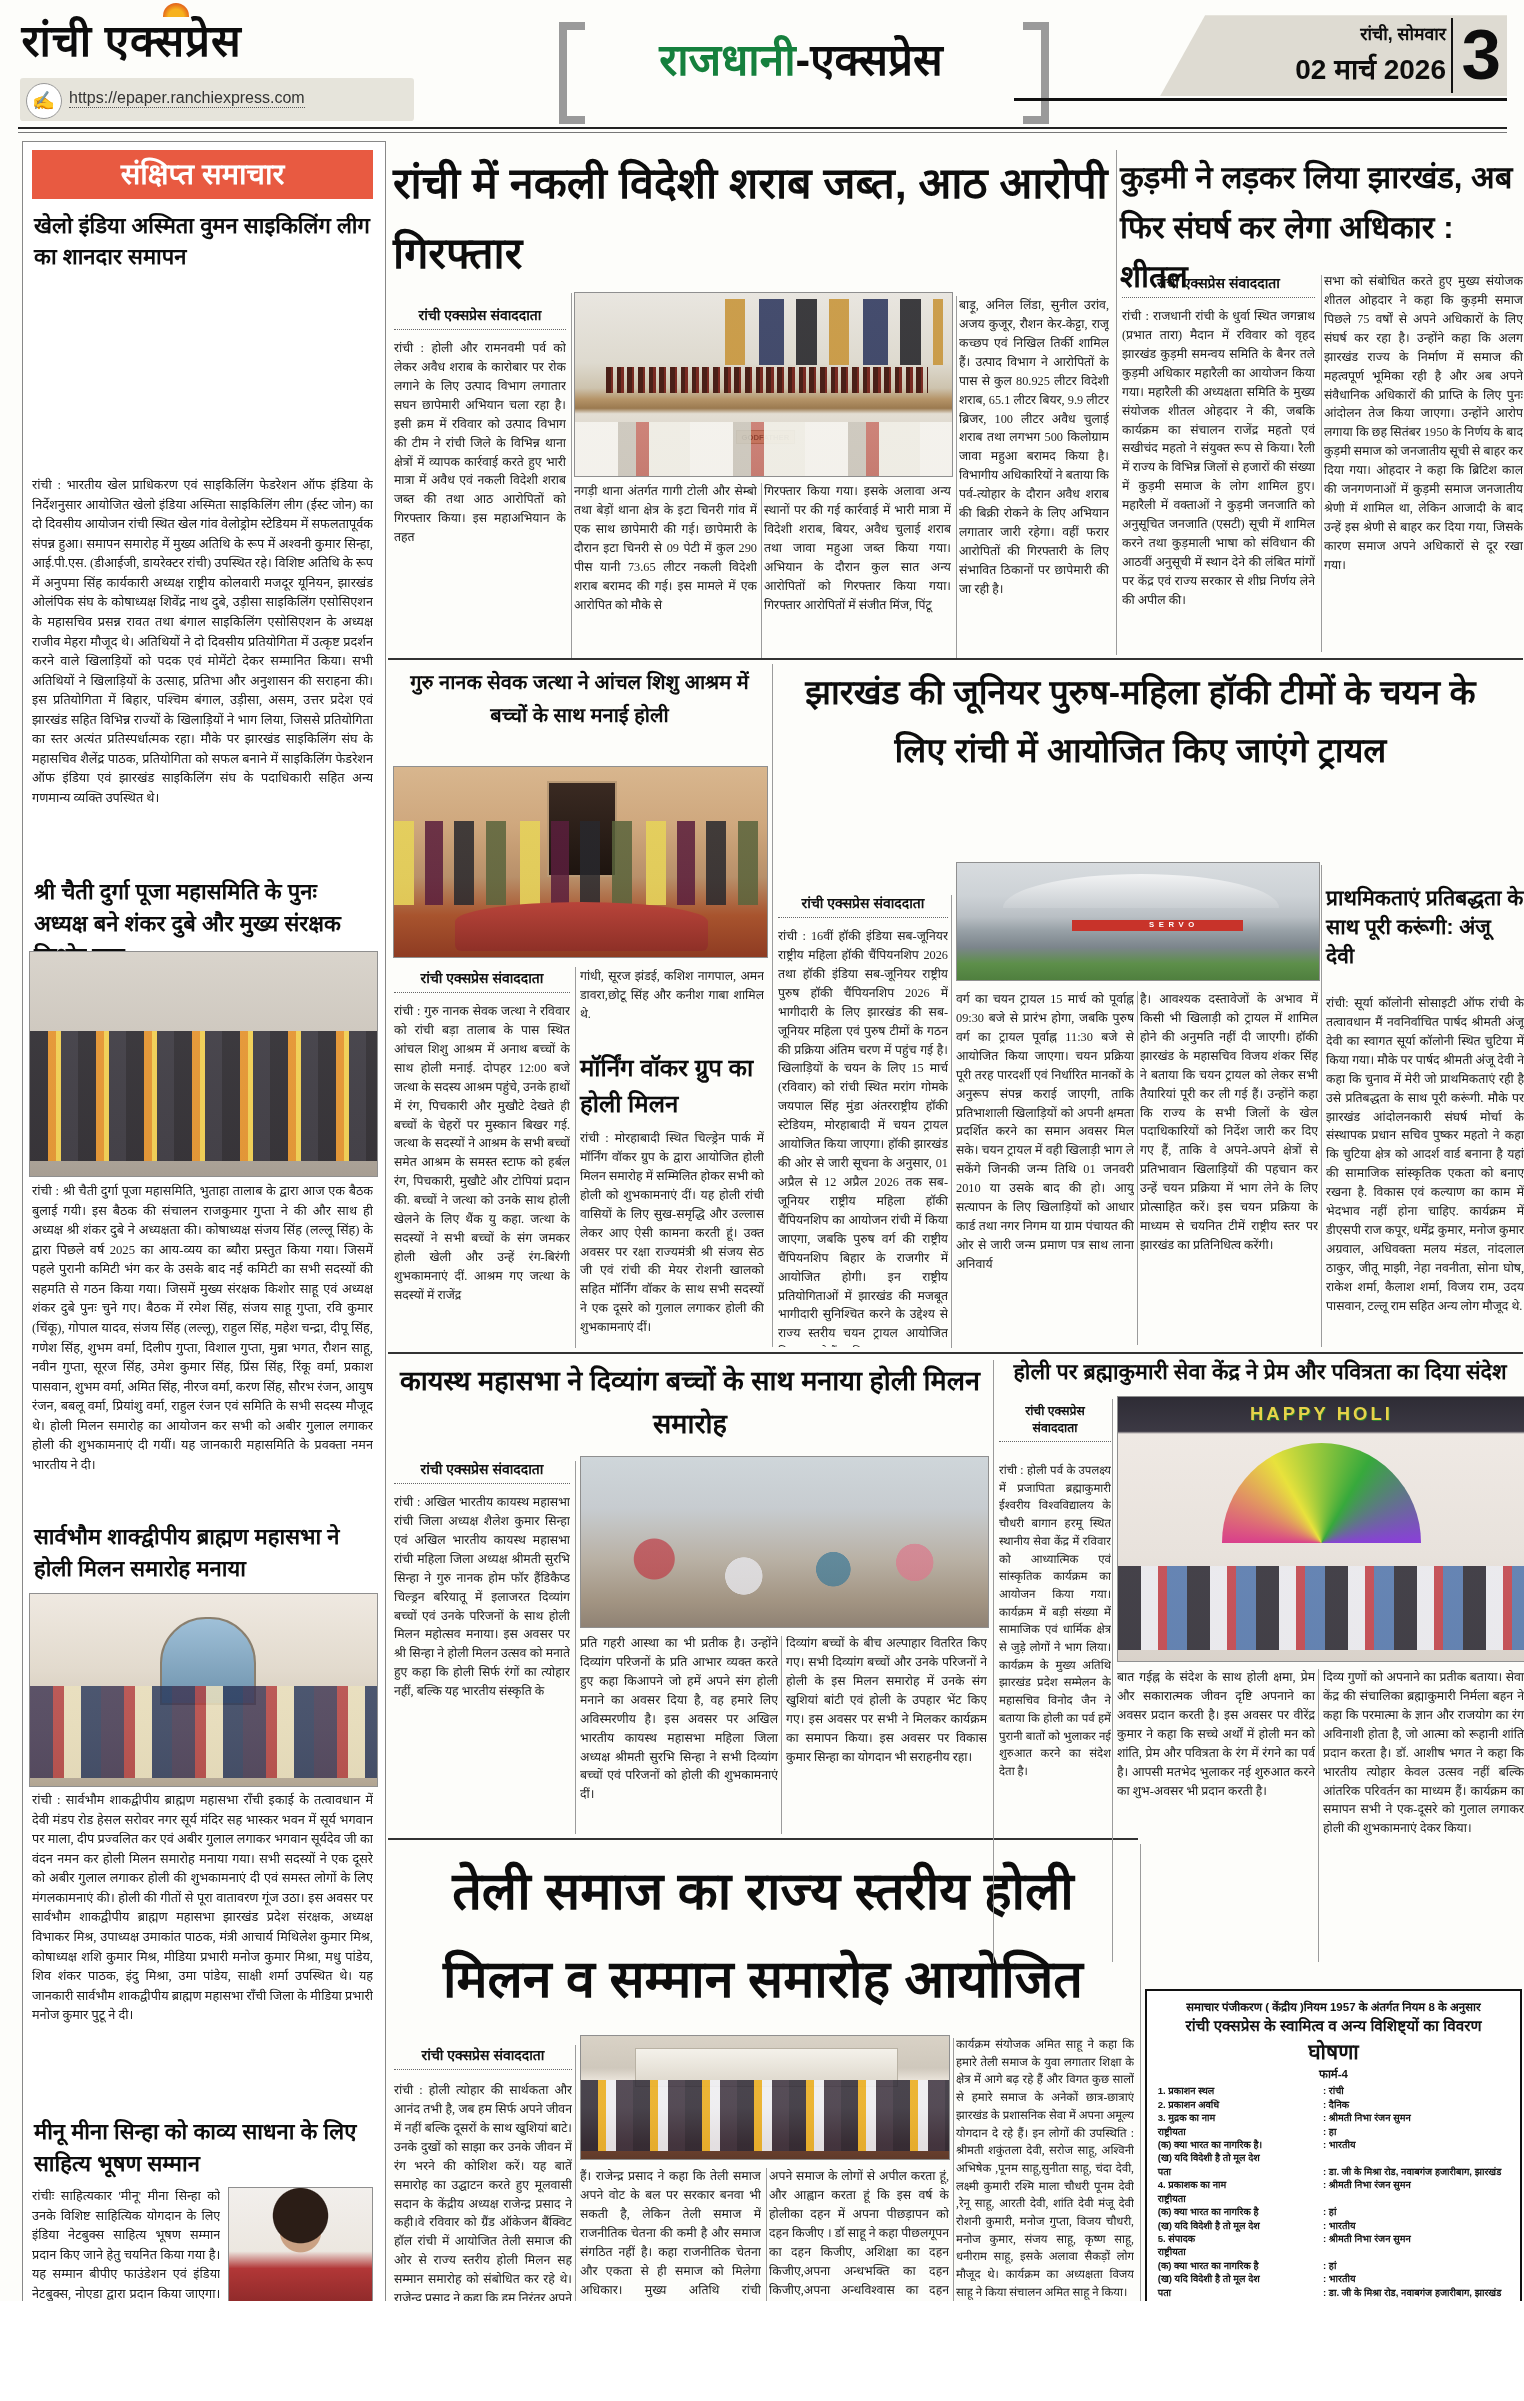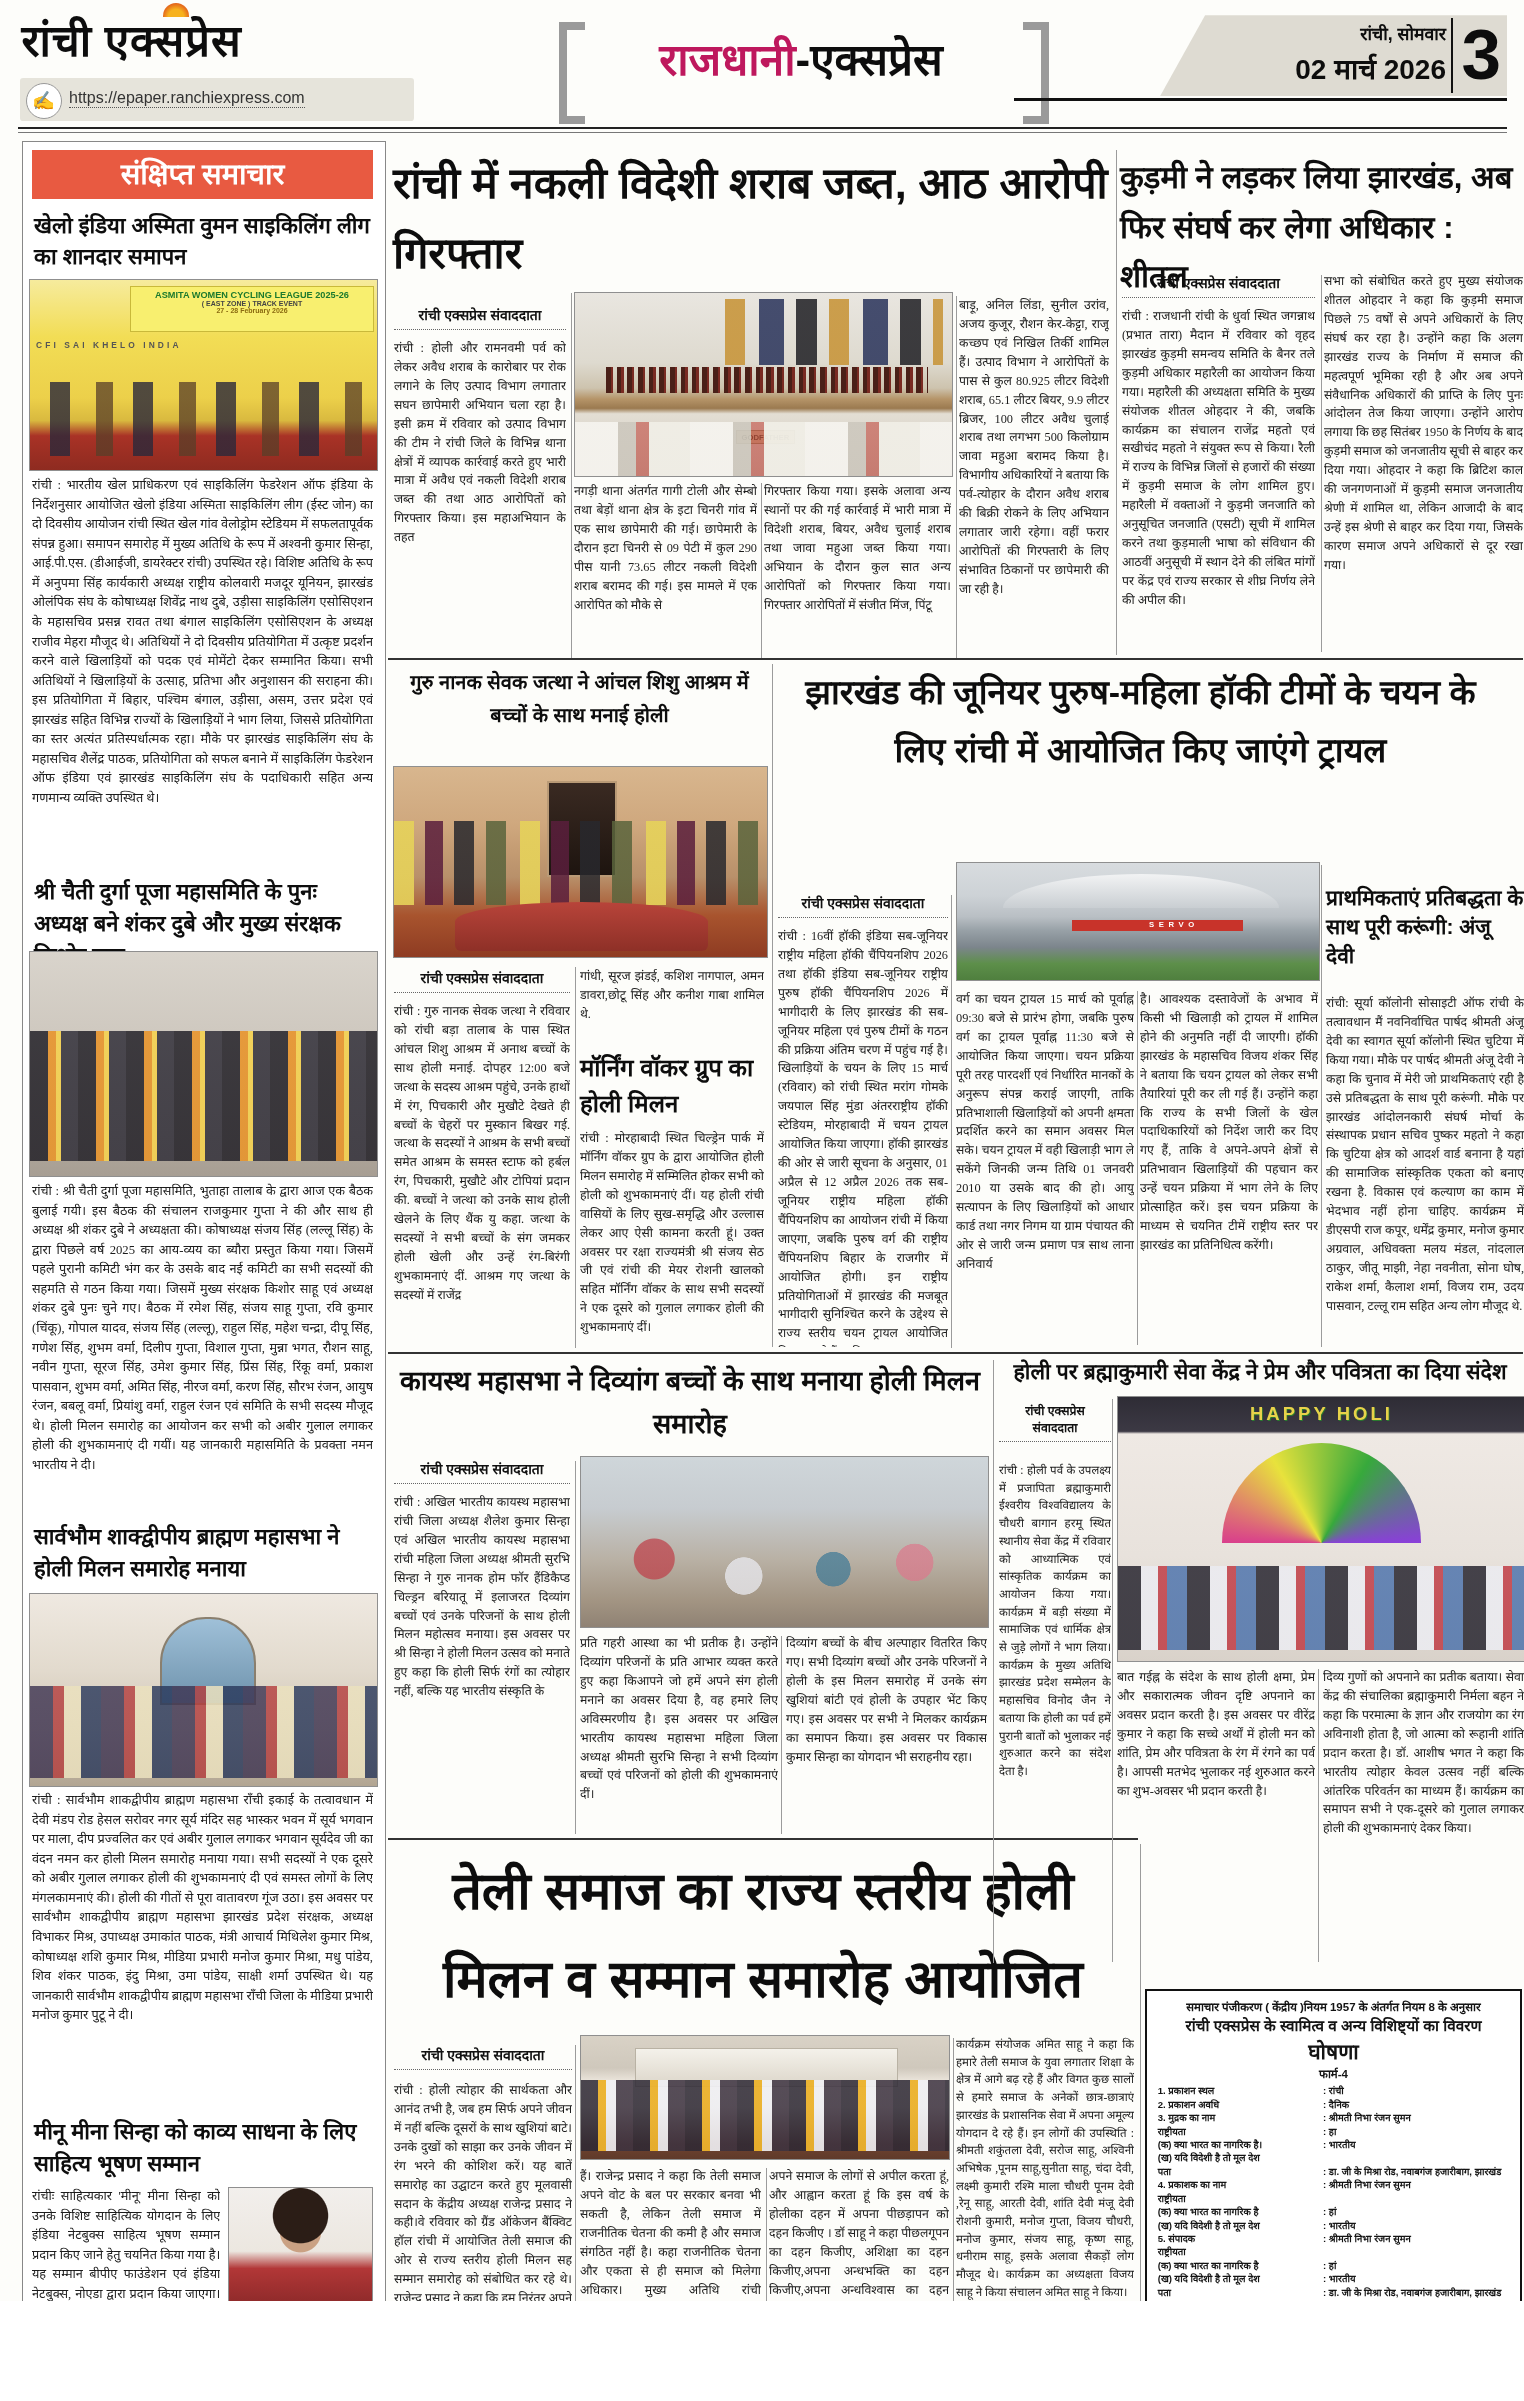--- a/index.html
+++ b/index.html
@@ -30,52 +30,41 @@
               background:radial-gradient(circle at 50% 100%,#f7b21e 0 40%,#e4671b 70%);"></div>
 
   <div class="abs" style="left:20px;top:78px;width:394px;height:43px;background:#e6e4db;border-radius:3.1px;">
     <span class="abs" style="left:6.1px;top:4.6px;width:34px;height:34px;border-radius:50%;background:#fff;border:0.8px solid #999;
                  text-align:center;line-height:34px;font-size:18.4px;">✍</span>
     <span class="abs" style="left:49px;top:10.7px;font-size:16px;color:#333;border-bottom:0.8px dotted #555;font-family:'Liberation Sans',sans-serif;">https://epaper.ranchiexpress.com</span>
   </div>
 
   <div class="abs" style="left:559px;top:21.5px;width:18.4px;height:86px;border-left:8.4px solid #9a9a9a;border-top:8.4px solid #9a9a9a;border-bottom:8.4px solid #9a9a9a;"></div>
   <div class="abs h" style="left:583px;top:28px;width:436px;height:66px;font-size:44px;text-align:center;">
-    <span style="color:#be185d;">राजधानी</span><span style="color:#0d0d0d;">-एक्सप्रेस</span>
+    <span style="color:#15803d;">राजधानी</span><span style="color:#0d0d0d;">-एक्सप्रेस</span>
   </div>
   <div class="abs" style="left:1023px;top:21.5px;width:18.4px;height:86px;border-right:8.4px solid #9a9a9a;border-top:8.4px solid #9a9a9a;border-bottom:8.4px solid #9a9a9a;"></div>
 
   <div class="abs" style="left:1160px;top:15.3px;width:347px;height:81px;background:#dedbd2;
               clip-path:polygon(13% 0,100% 0,100% 100%,0 100%);">
     <div class="abs h" style="right:61px;top:6.1px;font-size:17.6px;">रांची, सोमवार</div>
     <div class="abs h" style="right:61px;top:34px;font-size:28px;">02 मार्च 2026</div>
     <div class="abs" style="right:54px;top:3.1px;width:2.3px;height:75px;background:#111;"></div>
     <div class="abs h" style="right:6.1px;top:0px;font-size:71px;line-height:80px;">3</div>
   </div>
   <div class="abs" style="left:1014px;top:98px;width:493px;height:3.1px;background:#111;"></div>
   <div class="abs" style="left:18.4px;top:127px;width:1489px;height:2.3px;background:#222;"></div>
   <div class="abs" style="left:18.4px;top:132px;width:1489px;height:0.8px;background:#777;"></div>
 
   <div class="abs" style="left:21.5px;top:141px;width:362px;height:2240px;border:0.8px solid #888;background:#fff;"></div>
 
   <div class="abs h" style="left:34px;top:210px;width:338px;height:66px;font-size:22px;line-height:1.42;">खेलो इंडिया अस्मिता वुमन साइकिलिंग लीग का शानदार समापन</div>
 
   <div class="abs banner" style="left:32px;top:150px;width:341px;height:49px;font-size:29px;line-height:49px;">संक्षिप्त समाचार</div>
 
-  <div class="abs photo" style="left:29px;top:279px;width:347px;height:190px;
-              background:linear-gradient(180deg,#f6eb9d 0%,#f2dd55 30%,#ecd04a 62%,#d9b93f 74%,#a93226 82%,#8e2b20 100%);">
-    <div class="abs" style="left:100px;top:6.1px;width:242px;height:44px;background:#f8ef6f;border:0.8px solid #c9b93a;text-align:center;">
-      <div style="font-family:'Liberation Sans',sans-serif;font-weight:900;font-size:9.2px;color:#1d7a2e;margin-top:3.1px;">ASMITA WOMEN CYCLING LEAGUE 2025-26</div>
-      <div style="font-family:'Liberation Sans',sans-serif;font-weight:700;font-size:7px;color:#444;">( EAST ZONE ) TRACK EVENT</div>
-      <div style="font-family:'Liberation Sans',sans-serif;font-weight:700;font-size:7px;color:#8a6a10;">27 - 28 February 2026</div>
-    </div>
-    <div class="abs" style="left:6.1px;top:60px;font-family:'Liberation Sans',sans-serif;font-weight:900;font-size:8.4px;color:#555;letter-spacing:3.1px;">CFI  SAI  KHELO INDIA</div>
-    <div class="abs" style="left:0;bottom:14px;width:100%;height:74px;
-                background:repeating-linear-gradient(90deg,transparent 0 20px,rgba(42,40,58,.8) 20px 40px,transparent 40px 66px,rgba(88,62,40,.75) 66px 83px);"></div>
-  </div>
 
   <div class="abs body-txt" style="left:32px;top:476px;width:341px;height:394px;font-size:12.7px;">रांची : भारतीय खेल प्राधिकरण एवं साइकिलिंग फेडरेशन ऑफ इंडिया के निर्देशनुसार आयोजित खेलो इंडिया अस्मिता साइकिलिंग लीग (ईस्ट जोन) का दो दिवसीय आयोजन रांची स्थित खेल गांव वेलोड्रोम स्टेडियम में सफलतापूर्वक संपन्न हुआ। समापन समारोह में मुख्य अतिथि के रूप में अश्वनी कुमार सिन्हा, आई.पी.एस. (डीआईजी, डायरेक्टर रांची) उपस्थित रहे। विशिष्ट अतिथि के रूप में अनुपमा सिंह कार्यकारी अध्यक्ष राष्ट्रीय कोलवारी मजदूर यूनियन, झारखंड ओलंपिक संघ के कोषाध्यक्ष शिवेंद्र नाथ दुबे, उड़ीसा साइकिलिंग एसोसिएशन के महासचिव प्रसन्न रावत तथा बंगाल साइकिलिंग एसोसिएशन के अध्यक्ष राजीव मेहरा मौजूद थे। अतिथियों ने दो दिवसीय प्रतियोगिता में उत्कृष्ट प्रदर्शन करने वाले खिलाड़ियों को पदक एवं मोमेंटो देकर सम्मानित किया। सभी अतिथियों ने खिलाड़ियों के उत्साह, प्रतिभा और अनुशासन की सराहना की। इस प्रतियोगिता में बिहार, पश्चिम बंगाल, उड़ीसा, असम, उत्तर प्रदेश एवं झारखंड सहित विभिन्न राज्यों के खिलाड़ियों ने भाग लिया, जिससे प्रतियोगिता का स्तर अत्यंत प्रतिस्पर्धात्मक रहा। मौके पर झारखंड साइकिलिंग संघ के महासचिव शैलेंद्र पाठक, प्रतियोगिता को सफल बनाने में साइकिलिंग फेडरेशन ऑफ इंडिया एवं झारखंड साइकिलिंग संघ के पदाधिकारी सहित अन्य गणमान्य व्यक्ति उपस्थित थे।</div>
 
   <div class="abs h" style="left:34px;top:876px;width:338px;height:71px;font-size:22px;line-height:1.45;">श्री चैती दुर्गा पूजा महासमिति के पुनः अध्यक्ष बने शंकर दुबे और मुख्य संरक्षक किशोर साहू</div>
 
   <div class="abs photo" style="left:29px;top:951px;width:347px;height:224px;
               background:linear-gradient(180deg,#d9d4cc 0%,#cfc9c0 35%,#bdb6ac 60%,#a79e93 100%);">
     <div class="abs" style="left:0;bottom:15.3px;width:100%;height:130px;
                 background:repeating-linear-gradient(90deg,rgba(35,33,40,.85) 0 18.4px,rgba(232,149,45,.9) 18.4px 26px,rgba(245,210,80,.9) 26px 31px,rgba(50,48,58,.85) 31px 48px);"></div>
   </div>

